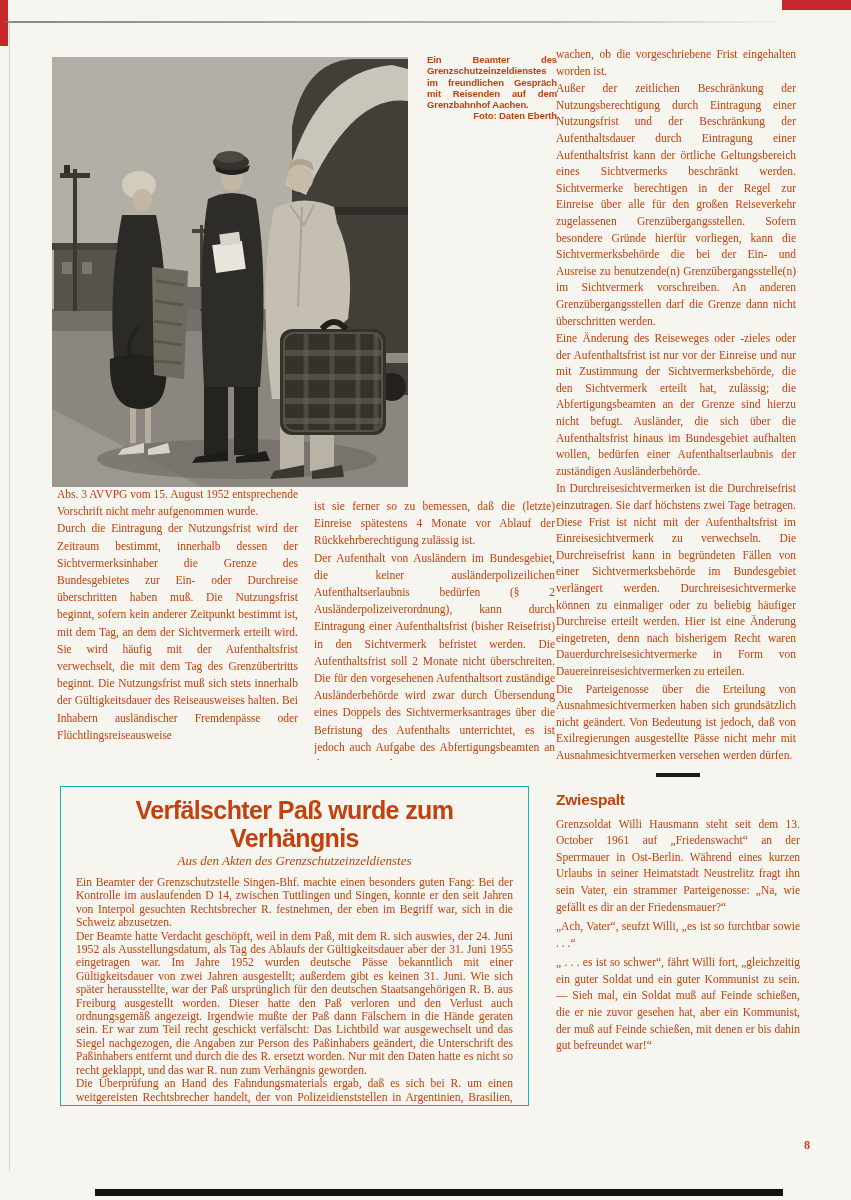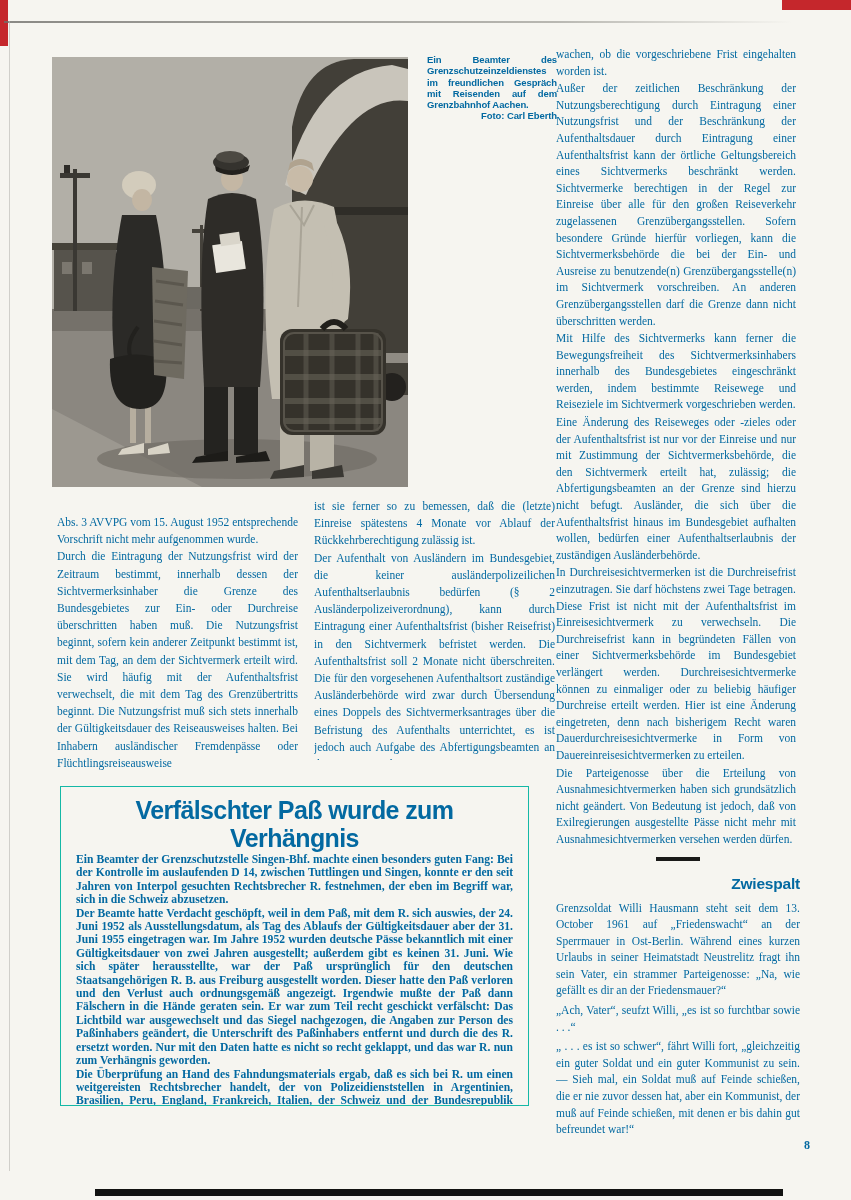--- a/index.html
+++ b/index.html
@@ -1,17 +1,17 @@
 <!DOCTYPE html>
 <html lang="de"><head>
 <meta charset="utf-8">
 <style>
   html,body{margin:0;padding:0;background:#e9e8e4;}
   .page{position:relative;width:851px;height:1200px;margin:0 auto;
-        background:#f6f5f0;overflow:hidden;color:#0369a1;
+        background:#f6f5f0;overflow:hidden;color:#c2410c;
         font-family:"Liberation Serif", serif;}
   
   .mark-red-left{position:absolute;left:0;top:0;width:8px;height:46px;background:#c5272c;}
   .mark-red-topright{position:absolute;left:782px;top:0;width:69px;height:10px;background:#c5272c;}
   .scan-topline{position:absolute;left:4px;top:21px;width:788px;height:2px;
     background:linear-gradient(90deg,#6f6e6a 0%,#8d8c87 35%,#a9a8a2 70%,transparent 100%);opacity:.8;}
   .scan-leftline{position:absolute;left:9px;top:21px;width:1px;height:1150px;background:#b7b6b0;opacity:.6;}
   .bar-bottom{position:absolute;left:95px;top:1189px;width:688px;height:7px;background:#121211;}
 
   
@@ -20,36 +20,36 @@
 
   
   .caption{position:absolute;left:427px;top:54px;width:130px;
     font-family:"Liberation Sans", sans-serif;font-weight:700;
     font-size:9.5px;line-height:11.3px;text-align:justify;letter-spacing:-0.1px;}
   .caption .credit{display:block;text-align:right;}
 
   
   .col{position:absolute;text-align:justify;font-size:11.5px;line-height:17.2px;overflow:hidden;}
   .col p{margin:0;}
-  .col-a{left:57px;top:514px;width:241px;height:262px;}
+  .col-a{left:57px;top:486px;width:241px;height:262px;}
   .col-b{left:301px;top:498px;width:241px;height:262px;margin-left:13px;}
   .col-c{left:556px;top:46px;width:244px;height:1110px;line-height:16.6px;}
   .col-c p{margin:0 4px 1px 0;}
   .divider{width:44px;height:4px;background:#1a1a19;margin:9px auto 14px auto;}
   .subhead{font-family:"Liberation Sans", sans-serif;font-weight:700;
-    font-size:15.5px;line-height:18px;text-align:right;margin:10px 0 7px 0;letter-spacing:-0.2px;}
+    font-size:15.5px;line-height:18px;text-align:left;margin:10px 0 7px 0;letter-spacing:-0.2px;}
   .anecdote p{margin:0 0 3px 0;}
 
   
   .box{position:absolute;left:60px;top:786px;width:469px;height:320px;
     border:1px solid #14b8a6;background:#f6f5f0;overflow:hidden;box-sizing:border-box;}
   .box-title{font-family:"Liberation Sans", sans-serif;font-weight:700;
     font-size:25px;line-height:28px;text-align:center;margin:9px 8px 1px 8px;letter-spacing:-0.6px;}
   .box-subtitle{font-style:italic;font-size:13px;text-align:center;margin:1px 0 7px 0;}
-  .box-body{padding:0 15px;text-align:justify;font-size:11.6px;line-height:13.4px;font-weight:bold;}
+  .box-body{padding:0 15px;text-align:justify;font-size:11.6px;line-height:13.4px;}
   .box-body p{margin:0;}
 
   .page-number{position:absolute;left:790px;top:1138px;width:20px;
     font-weight:700;font-size:12px;text-align:right;}
 </style>
 </head>
 <body>
 
 <div class="page">
 
@@ -125,54 +125,54 @@
       <rect x="228" y="272" width="106" height="106" rx="12" fill="#35322b"></rect>
       <path d="M232,296 h98 M232,320 h98 M232,344 h98 M232,364 h98" stroke="#6b675c" stroke-width="6" opacity="0.55"></path>
       <path d="M254,276 v98 M280,276 v98 M306,276 v98 M324,276 v98" stroke="#6b675c" stroke-width="5" opacity="0.45"></path>
       <rect x="232" y="276" width="98" height="98" rx="10" fill="none" stroke="#57534a" stroke-width="2"></rect>
       <path d="M270,272 q12,-14 24,0" stroke="#211f1b" stroke-width="6" fill="none"></path>
     </svg>
   </div>
 
   <div class="caption">
     <span>Ein Beamter des Grenzschutzeinzeldienstes im freundlichen Gespräch mit Reisenden auf dem Grenzbahnhof Aachen.</span>
-    <span class="credit">Foto: Carl Eberth</span>
+    <span class="credit">Foto: Daten Eberth</span>
   </div>
 
   <div class="col col-a">
     <p>Abs. 3 AVVPG vom 15. August 1952 entsprechende Vorschrift nicht mehr aufgenommen wurde.</p>
     <p>Durch die Eintragung der Nutzungsfrist wird der Zeitraum bestimmt, innerhalb dessen der Sichtvermerksinhaber die Grenze des Bundesgebietes zur Ein- oder Durchreise überschritten haben muß. Die Nutzungsfrist beginnt, sofern kein anderer Zeitpunkt bestimmt ist, mit dem Tag, an dem der Sichtvermerk erteilt wird. Sie wird häufig mit der Aufenthaltsfrist verwechselt, die mit dem Tag des Grenzübertritts beginnt. Die Nutzungsfrist muß sich stets innerhalb der Gültigkeitsdauer des Reiseausweises halten. Bei Inhabern ausländischer Fremdenpässe oder Flüchtlingsreiseausweise</p>
   </div>
 
   <div class="col col-b">
     <p>ist sie ferner so zu bemessen, daß die (letzte) Einreise spätestens 4 Monate vor Ablauf der Rückkehrberechtigung zulässig ist.</p>
     <p>Der Aufenthalt von Ausländern im Bundesgebiet, die keiner ausländerpolizeilichen Aufenthaltserlaubnis bedürfen (§ 2 Ausländerpolizeiverordnung), kann durch Eintragung einer Aufenthaltsfrist (bisher Reisefrist) in den Sichtvermerk befristet werden. Die Aufenthaltsfrist soll 2 Monate nicht überschreiten. Die für den vorgesehenen Aufenthaltsort zuständige Ausländerbehörde wird zwar durch Übersendung eines Doppels des Sichtvermerksantrages über die Befristung des Aufenthalts unterrichtet, es ist jedoch auch Aufgabe des Abfertigungsbeamten an der Grenze, zu über-</p>
   </div>
 
   <div class="col col-c">
     <p>wachen, ob die vorgeschriebene Frist eingehalten worden ist.</p>
     <p>Außer der zeitlichen Beschränkung der Nutzungsberechtigung durch Eintragung einer Nutzungsfrist und der Beschränkung der Aufenthaltsdauer durch Eintragung einer Aufenthaltsfrist kann der örtliche Geltungsbereich eines Sichtvermerks beschränkt werden. Sichtvermerke berechtigen in der Regel zur Einreise über alle für den großen Reiseverkehr zugelassenen Grenzübergangsstellen. Sofern besondere Gründe hierfür vorliegen, kann die Sichtvermerksbehörde die bei der Ein- und Ausreise zu benutzende(n) Grenzübergangsstelle(n) im Sichtvermerk vorschreiben. An anderen Grenzübergangsstellen darf die Grenze dann nicht überschritten werden.</p>
-    <p>Mit Hilfe des Sichtvermerks kann ferner die Bewegungsfreiheit des Sichtvermerksinhabers innerhalb des Bundesgebietes eingeschränkt werden, indem bestimmte Reisewege und Reiseziele im Sichtvermerk vorgeschrieben werden.</p>
     <p>Eine Änderung des Reiseweges oder -zieles oder der Aufenthaltsfrist ist nur vor der Einreise und nur mit Zustimmung der Sichtvermerksbehörde, die den Sichtvermerk erteilt hat, zulässig; die Abfertigungsbeamten an der Grenze sind hierzu nicht befugt. Ausländer, die sich über die Aufenthaltsfrist hinaus im Bundesgebiet aufhalten wollen, bedürfen einer Aufenthaltserlaubnis der zuständigen Ausländerbehörde.</p>
     <p>In Durchreisesichtvermerken ist die Durchreisefrist einzutragen. Sie darf höchstens zwei Tage betragen. Diese Frist ist nicht mit der Aufenthaltsfrist im Einreisesichtvermerk zu verwechseln. Die Durchreisefrist kann in begründeten Fällen von einer Sichtvermerksbehörde im Bundesgebiet verlängert werden. Durchreisesichtvermerke können zu einmaliger oder zu beliebig häufiger Durchreise erteilt werden. Hier ist eine Änderung eingetreten, denn nach bisherigem Recht waren Dauerdurchreisesichtvermerke in Form von Dauereinreisesichtvermerken zu erteilen.</p>
     <p>Die Parteigenosse über die Erteilung von Ausnahmesichtvermerken haben sich grundsätzlich nicht geändert. Von Bedeutung ist jedoch, daß von Exilregierungen ausgestellte Pässe nicht mehr mit Ausnahmesichtvermerken versehen werden dürfen.</p>
 
     <div class="divider"></div>
 
     <div class="subhead">Zwiespalt</div>
     <div class="anecdote">
       <p>Grenzsoldat Willi Hausmann steht seit dem 13. October 1961 auf „Friedenswacht“ an der Sperrmauer in Ost-Berlin. Während eines kurzen Urlaubs in seiner Heimatstadt Neustrelitz fragt ihn sein Vater, ein strammer Parteigenosse: „Na, wie gefällt es dir an der Friedensmauer?“</p>
       <p>„Ach, Vater“, seufzt Willi, „es ist so furchtbar sowie . . .“</p>
-      <p>„ . . . es ist so schwer“, fährt Willi fort, „gleichzeitig ein guter Soldat und ein guter Kommunist zu sein. — Sieh mal, ein Soldat muß auf Feinde schießen, die er nie zuvor dessen hat, aber ein Kommunist, der muß auf Feinde schießen, mit denen er bis dahin gut befreundet war!“</p>
+      <p>„ . . . es ist so schwer“, fährt Willi fort, „gleichzeitig ein guter Soldat und ein guter Kommunist zu sein. — Sieh mal, ein Soldat muß auf Feinde schießen, die er nie zuvor gesehen hat, aber ein Kommunist, der muß auf Feinde schießen, mit denen er bis dahin gut befreundet war!“</p>
     </div>
 
   </div>
 
   <div class="box">
     <div class="box-title">Verfälschter Paß wurde zum Verhängnis</div>
+    <div class="box-subtitle">Aus den Akten des Grenzschutzeinzeldienstes</div>
     <div class="box-body">
       <p>Ein Beamter der Grenzschutzstelle Singen-Bhf. machte einen besonders guten Fang: Bei der Kontrolle im auslaufenden D 14, zwischen Tuttlingen und Singen, konnte er den seit Jahren von Interpol gesuchten Rechtsbrecher R. festnehmen, der eben im Begriff war, sich in die Schweiz abzusetzen.</p>
       <p>Der Beamte hatte Verdacht geschöpft, weil in dem Paß, mit dem R. sich auswies, der 24. Juni 1952 als Ausstellungsdatum, als Tag des Ablaufs der Gültigkeitsdauer aber der 31. Juni 1955 eingetragen war. Im Jahre 1952 wurden deutsche Pässe bekanntlich mit einer Gültigkeitsdauer von zwei Jahren ausgestellt; außerdem gibt es keinen 31. Juni. Wie sich später herausstellte, war der Paß ursprünglich für den deutschen Staatsangehörigen R. B. aus Freiburg ausgestellt worden. Dieser hatte den Paß verloren und den Verlust auch ordnungsgemäß angezeigt. Irgendwie mußte der Paß dann Fälschern in die Hände geraten sein. Er war zum Teil recht geschickt verfälscht: Das Lichtbild war ausgewechselt und das Siegel nachgezogen, die Angaben zur Person des Paßinhabers geändert, die Unterschrift des Paßinhabers entfernt und durch die des R. ersetzt worden. Nur mit den Daten hatte es nicht so recht geklappt, und das war R. nun zum Verhängnis geworden.</p>
       <p>Die Überprüfung an Hand des Fahndungsmaterials ergab, daß es sich bei R. um einen weitgereisten Rechtsbrecher handelt, der von Polizeidienststellen in Argentinien, Brasilien, Peru, England, Frankreich, Italien, der Schweiz und der Bundesrepublik gesucht wurde. Vorzugsweise hatte er sich mit Trickdiebstählen an Gold- und Silberwaren und Edelsteinen sowie mit der Verbreitung von Falschgeld und mit Falschspiel befaßt. Bei seiner Durchsuchung wurden noch 6000 Lire, 55 US-Dollar und 460 000 französische Francs im Futter seiner Jacke gefunden.</p>
     </div>
   </div>
 
   <div class="page-number">8</div>
 
 </div>

